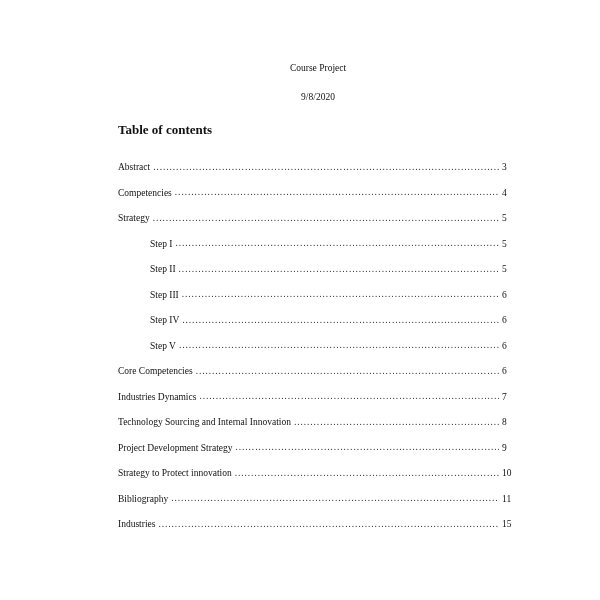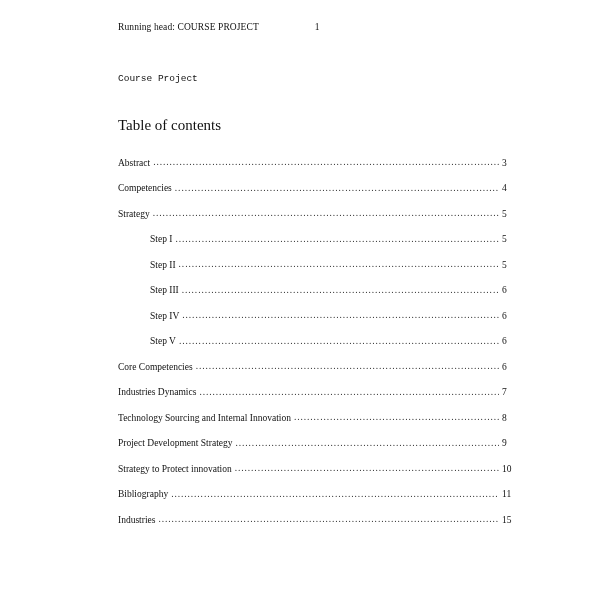--- a/index.html
+++ b/index.html
@@ -38,36 +38,36 @@
   }
   .running-head .rh-text {
     white-space: nowrap;
   }
   .running-head .rh-page {
     margin-left: 56px;
   }
   
   .title-block {
     margin-top: 42px;
+    text-align: center;
     font-size: 9.5px;
     color: #111;
     line-height: 1;
-    font-family: Liberation Mono, monospace;
   }
   .title-block div {
     margin-bottom: 19px;
   }
   .title-block div:last-child {
     margin-bottom: 0;
   }
   
   .toc-heading {
-    margin-top: 33px;
-    font-size: 15px;
-    font-weight: normal;
+    margin-top: 20px;
+    font-size: 13px;
+    font-weight: bold;
     color: #111;
   }
   
   .toc {
     margin-top: 24px;
   }
   .toc-row {
     display: flex;
     align-items: baseline;
     font-size: 9.5px;
@@ -97,27 +97,24 @@
     width: 16px;
     text-align: left;
   }
 </style>
 </head>
 <body>
 
 <div class="page">
   <div class="page-inner">
 
-    <div class="running-head">
-      <span class="rh-text">Running head: COURSE PROJECT</span>
-      <span class="rh-page">1</span>
-    </div>
 
     <div class="title-block">
       <div>Course Project</div>
+      <div>9/8/2020</div>
     </div>
 
     <div class="toc-heading">Table of contents</div>
 
     <div class="toc">
 
       <div class="toc-row">
         <span class="toc-label">Abstract</span>
         <span class="toc-dots">........................................................................................................................</span>
         <span class="toc-page">3</span>

